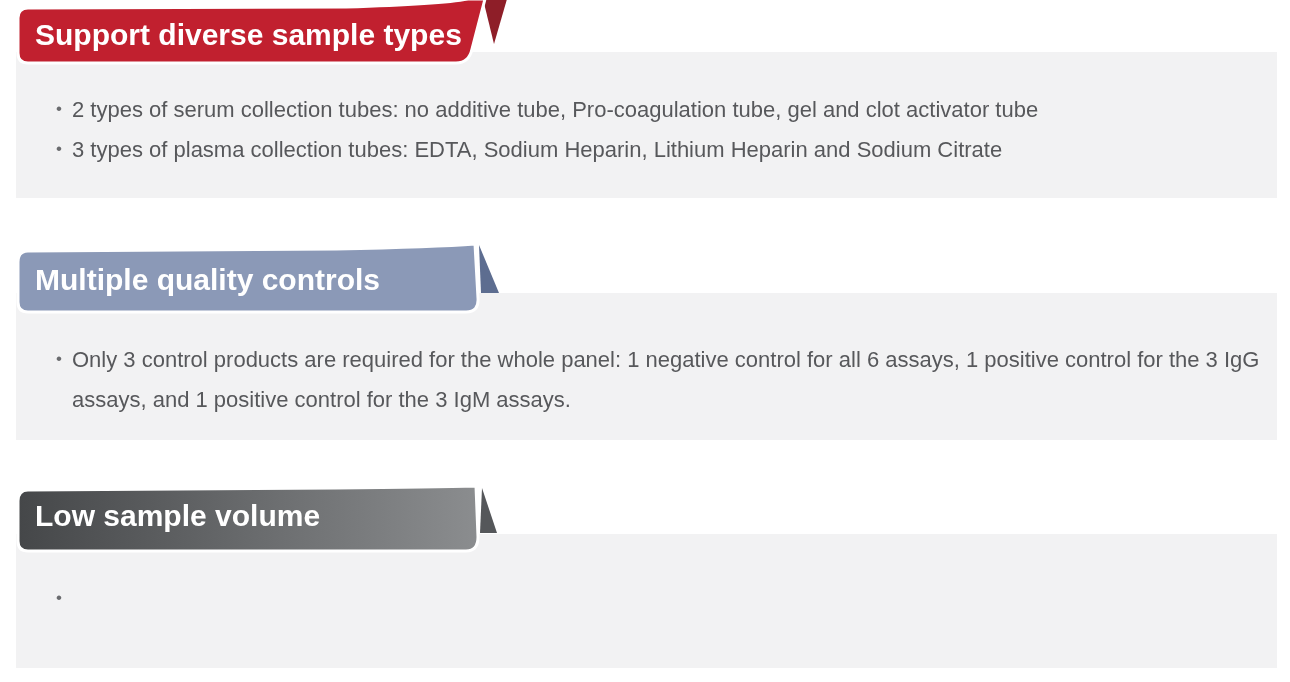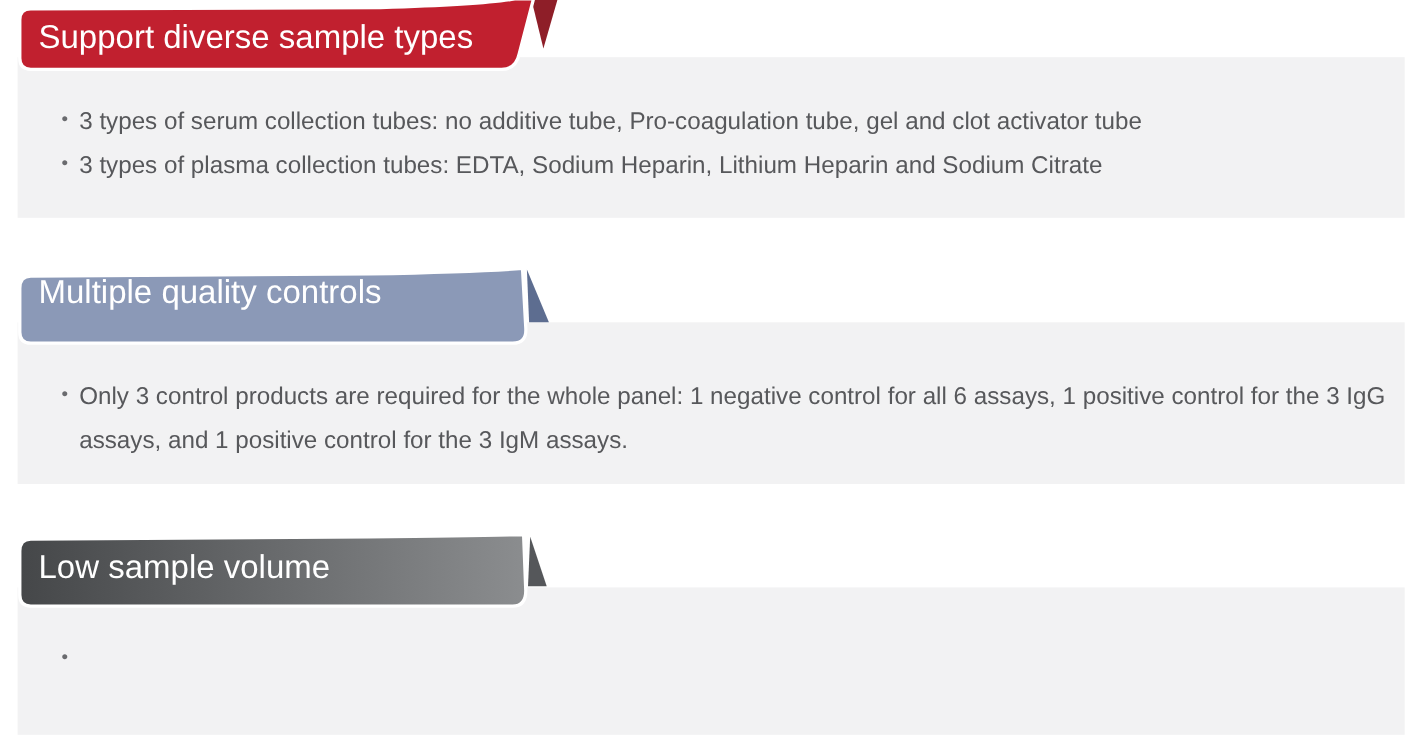--- a/index.html
+++ b/index.html
@@ -47,48 +47,48 @@
   .banner-title {
     position: absolute;
     left: 16px;
     width: 470px;
     padding-left: 19px;
     box-sizing: border-box;
     display: flex;
     align-items: center;
     color: #ffffff;
     font-size: 30px;
-    font-weight: normal;
+    font-weight: bold;
     letter-spacing: 0px;
   }
   
   #box-1 { top: 52px;  height: 146px; }
   #box-2 { top: 293px; height: 147px; }
   #box-3 { top: 534px; height: 134px; }
   #box-1 ul { padding-top: 38px; }
   #box-2 ul { padding-top: 47px; }
   #box-3 ul { padding-top: 45px; }
   #banner-1 { left: 16px; top: 0px;   width: 510px; height: 66px; }
   #banner-2 { left: 16px; top: 242px; width: 510px; height: 72px; }
   #banner-3 { left: 16px; top: 482px; width: 510px; height: 72px; }
   #title-1 { top: 8px;   height: 54px; }
-  #title-2 { top: 236px; height: 60px; }
+  #title-2 { top: 250px; height: 60px; }
   #title-3 { top: 490px; height: 52px; }
 </style>
 </head>
 <body>
 
 <div class="stage">
 
   <div>
     <div class="content-box" id="box-1">
       <ul>
         <li>
           <span class="dot">•</span>
-          <span>3 types of serum collection tubes: no additive tube, Pro-coagulation tube, gel and clot activator tube</span>
+          <span>2 types of serum collection tubes: no additive tube, Pro-coagulation tube, gel and clot activator tube</span>
         </li>
         <li>
           <span class="dot">•</span>
           <span>3 types of plasma collection tubes: EDTA, Sodium Heparin, Lithium Heparin and Sodium Citrate</span>
         </li>
       </ul>
     </div>
     <svg class="banner-svg" id="banner-1" viewBox="0 0 510 66">
       <polygon points="467,-1 491,-1 478,44" fill="#8e1e28"></polygon>
       <path d="M 2 18 Q 2 8 12 8 L 330 7 Q 425 4 452 -1 L 469 -1 L 456 49 Q 453 63 440 63 L 12 63 Q 2 63 2 53 Z" stroke="#ffffff" stroke-width="3" fill="#c1202f"></path>

